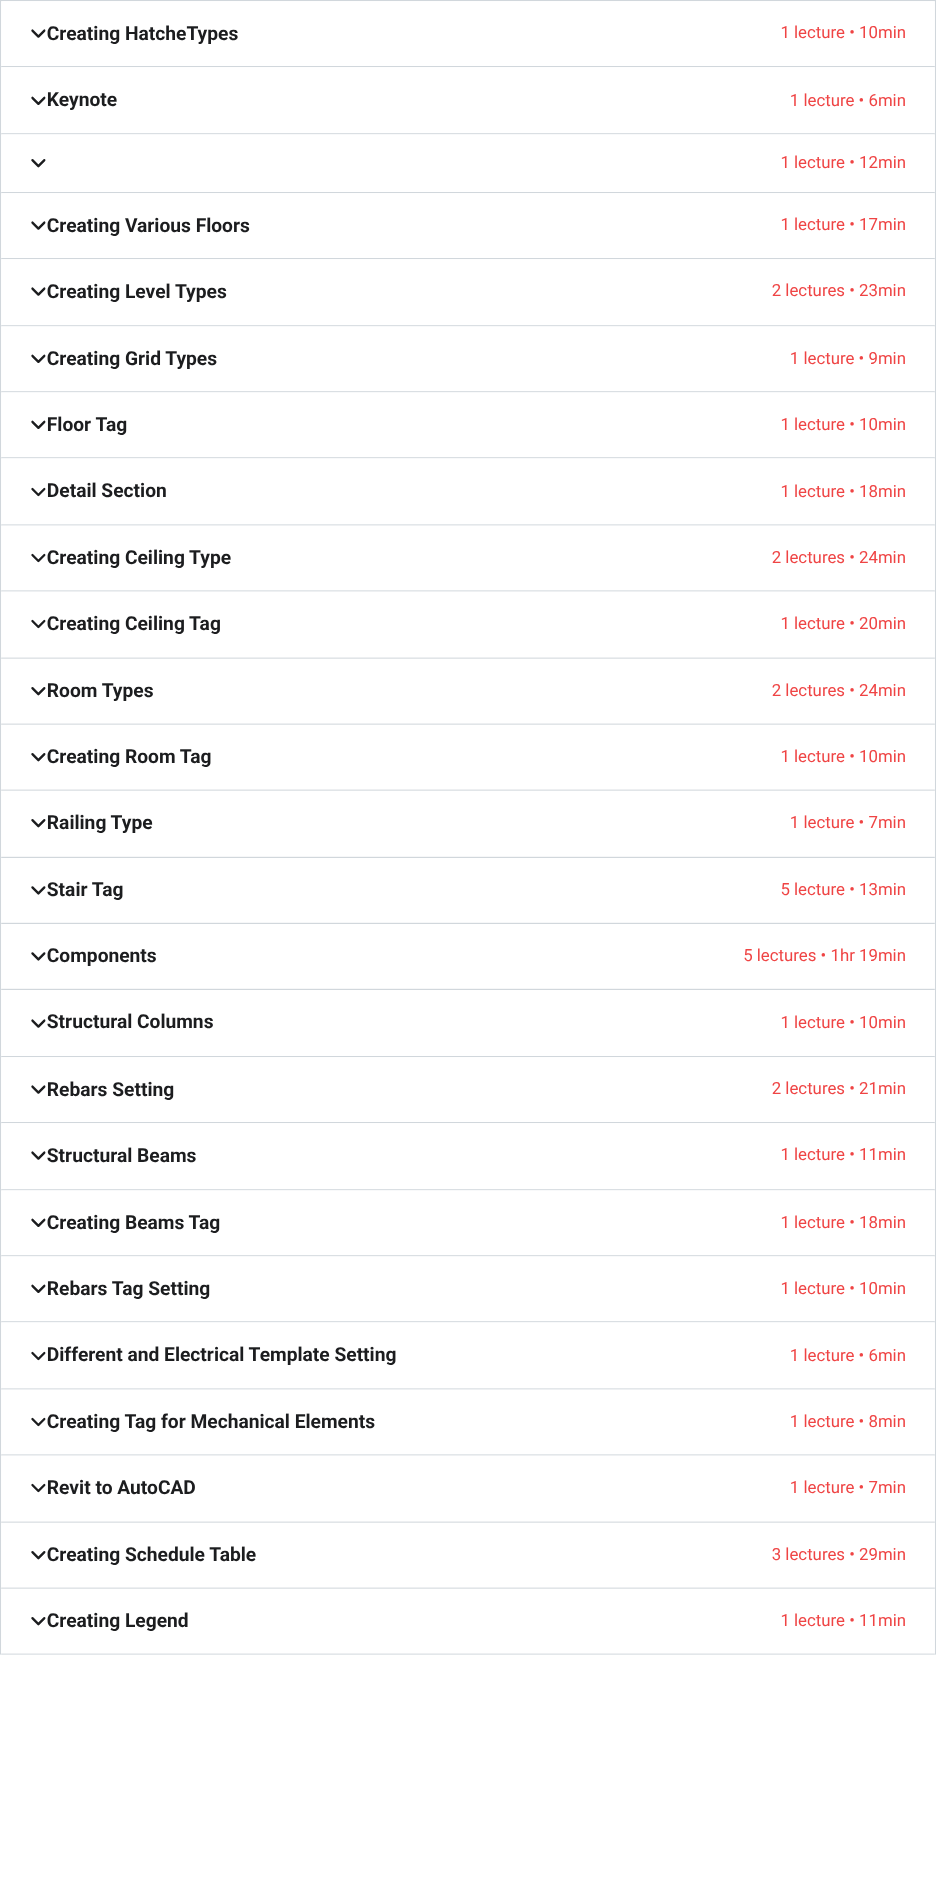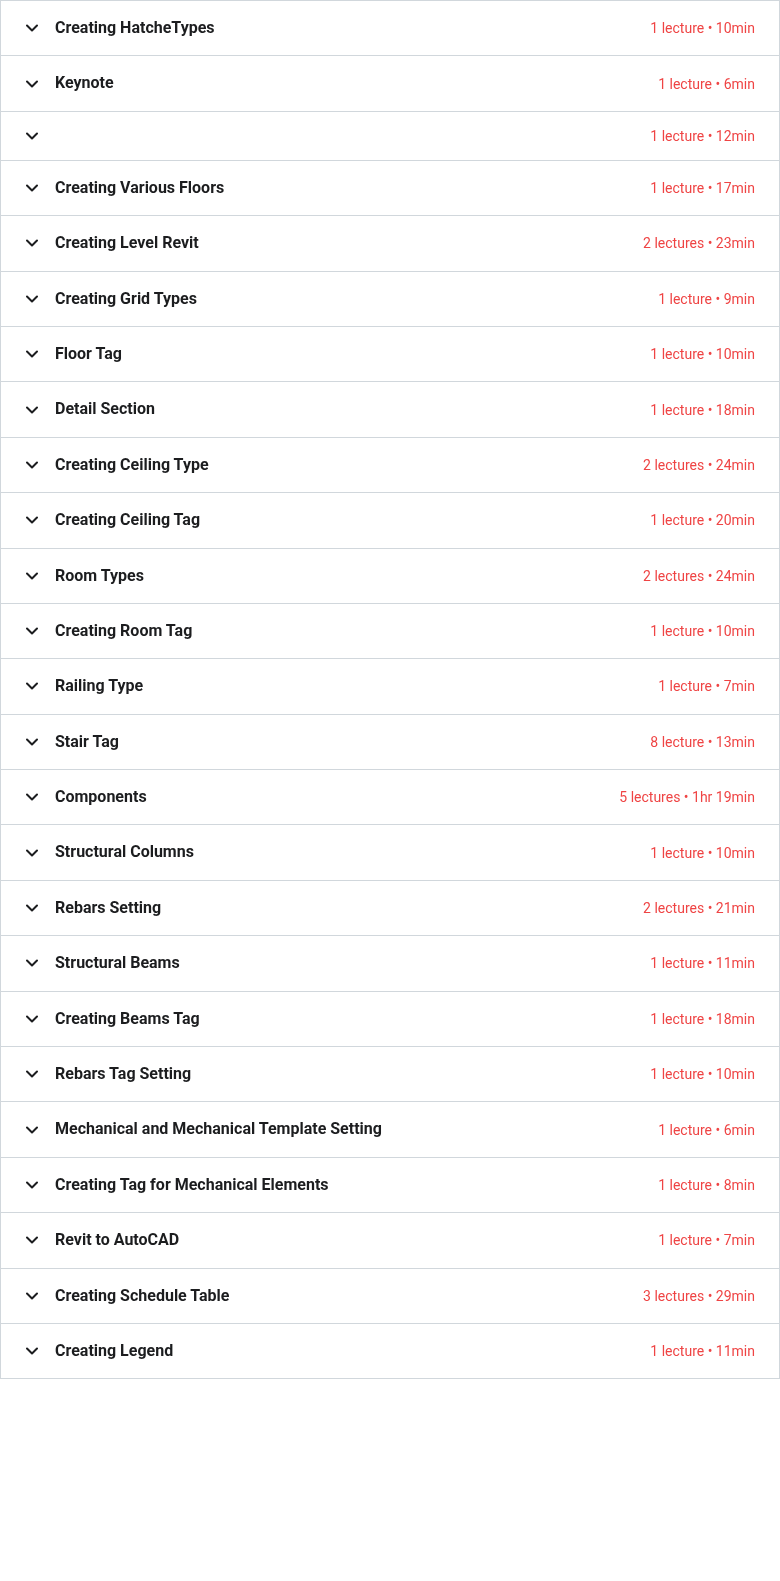--- a/index.html
+++ b/index.html
@@ -21,21 +21,20 @@
       align-items: center;
       justify-content: space-between;
       padding: 16px 24px;
       border-bottom: 1px solid #d1d7dc;
       cursor: pointer;
       background: #ffffff;
     }
     .section-left {
       display: flex;
       align-items: center;
-      gap: 16px;
     }
     .chevron-icon {
       width: 14px;
       height: 14px;
       display: flex;
       align-items: center;
       justify-content: center;
       color: #1c1d1f;
     }
     .chevron-icon svg {
@@ -101,21 +100,21 @@
       </div>
       <span class="section-meta">1 lecture • 17min</span>
     </div>
     <div class="section-row">
       <div class="section-left">
         <span class="chevron-icon">
           <svg viewBox="0 0 12 8" fill="none" xmlns="http://www.w3.org/2000/svg">
             <path d="M1 1.5L6 6.5L11 1.5" stroke="currentColor" stroke-width="2" stroke-linecap="round" stroke-linejoin="round"></path>
           </svg>
         </span>
-        <span class="section-title">Creating Level Revit</span>
+        <span class="section-title">Creating Level Types</span>
       </div>
       <span class="section-meta">2 lectures • 23min</span>
     </div>
     <div class="section-row">
       <div class="section-left">
         <span class="chevron-icon">
           <svg viewBox="0 0 12 8" fill="none" xmlns="http://www.w3.org/2000/svg">
             <path d="M1 1.5L6 6.5L11 1.5" stroke="currentColor" stroke-width="2" stroke-linecap="round" stroke-linejoin="round"></path>
           </svg>
         </span>
@@ -202,21 +201,21 @@
     </div>
     <div class="section-row">
       <div class="section-left">
         <span class="chevron-icon">
           <svg viewBox="0 0 12 8" fill="none" xmlns="http://www.w3.org/2000/svg">
             <path d="M1 1.5L6 6.5L11 1.5" stroke="currentColor" stroke-width="2" stroke-linecap="round" stroke-linejoin="round"></path>
           </svg>
         </span>
         <span class="section-title">Stair Tag</span>
       </div>
-      <span class="section-meta">8 lecture • 13min</span>
+      <span class="section-meta">5 lecture • 13min</span>
     </div>
     <div class="section-row">
       <div class="section-left">
         <span class="chevron-icon">
           <svg viewBox="0 0 12 8" fill="none" xmlns="http://www.w3.org/2000/svg">
             <path d="M1 1.5L6 6.5L11 1.5" stroke="currentColor" stroke-width="2" stroke-linecap="round" stroke-linejoin="round"></path>
           </svg>
         </span>
         <span class="section-title">Components</span>
       </div>
@@ -277,21 +276,21 @@
       </div>
       <span class="section-meta">1 lecture • 10min</span>
     </div>
     <div class="section-row">
       <div class="section-left">
         <span class="chevron-icon">
           <svg viewBox="0 0 12 8" fill="none" xmlns="http://www.w3.org/2000/svg">
             <path d="M1 1.5L6 6.5L11 1.5" stroke="currentColor" stroke-width="2" stroke-linecap="round" stroke-linejoin="round"></path>
           </svg>
         </span>
-        <span class="section-title">Mechanical and Mechanical Template Setting</span>
+        <span class="section-title">Different and Electrical Template Setting</span>
       </div>
       <span class="section-meta">1 lecture • 6min</span>
     </div>
     <div class="section-row">
       <div class="section-left">
         <span class="chevron-icon">
           <svg viewBox="0 0 12 8" fill="none" xmlns="http://www.w3.org/2000/svg">
             <path d="M1 1.5L6 6.5L11 1.5" stroke="currentColor" stroke-width="2" stroke-linecap="round" stroke-linejoin="round"></path>
           </svg>
         </span>

